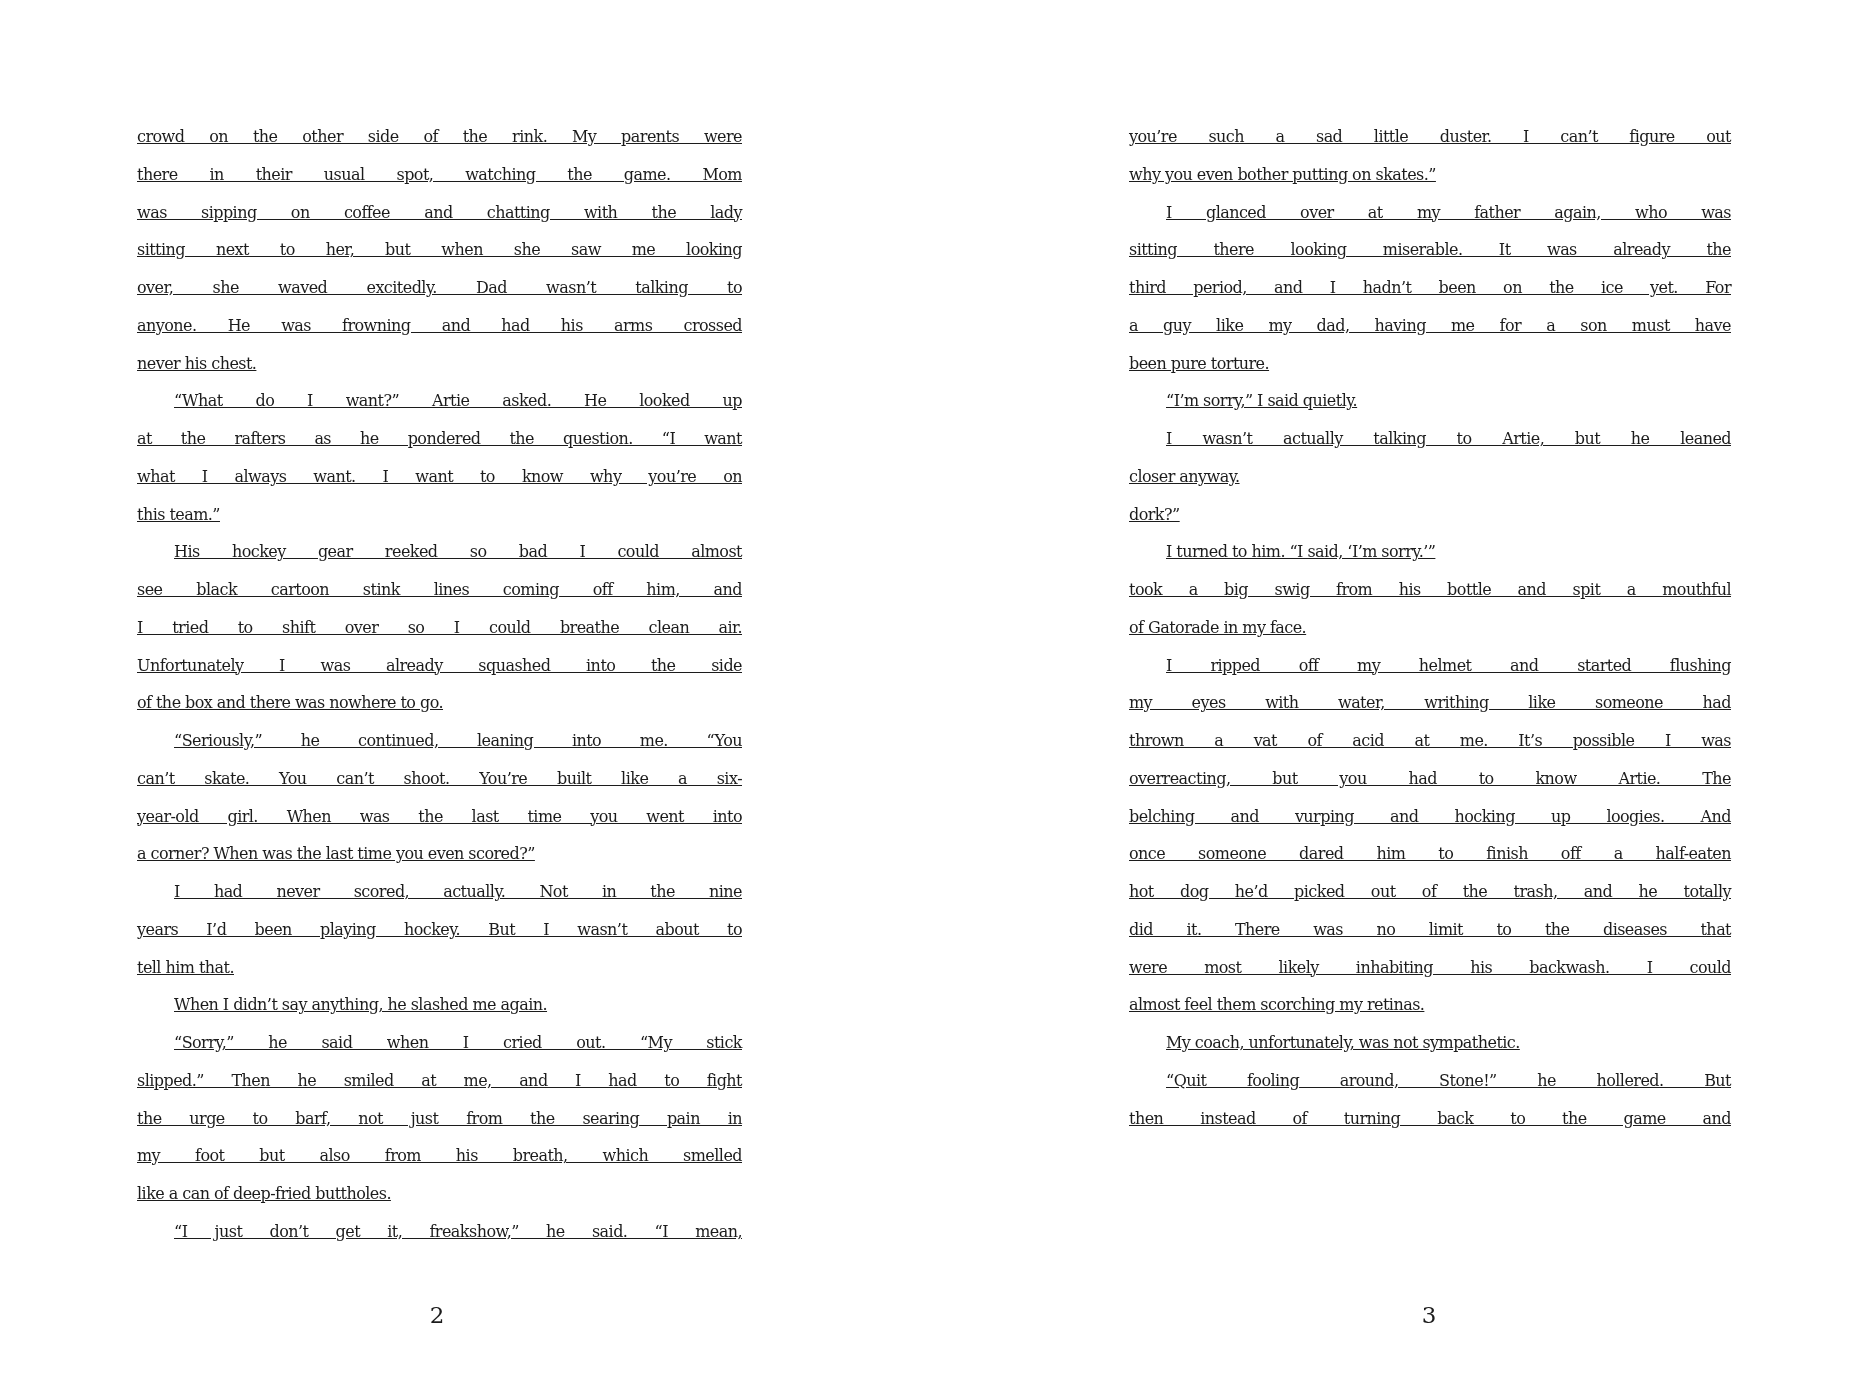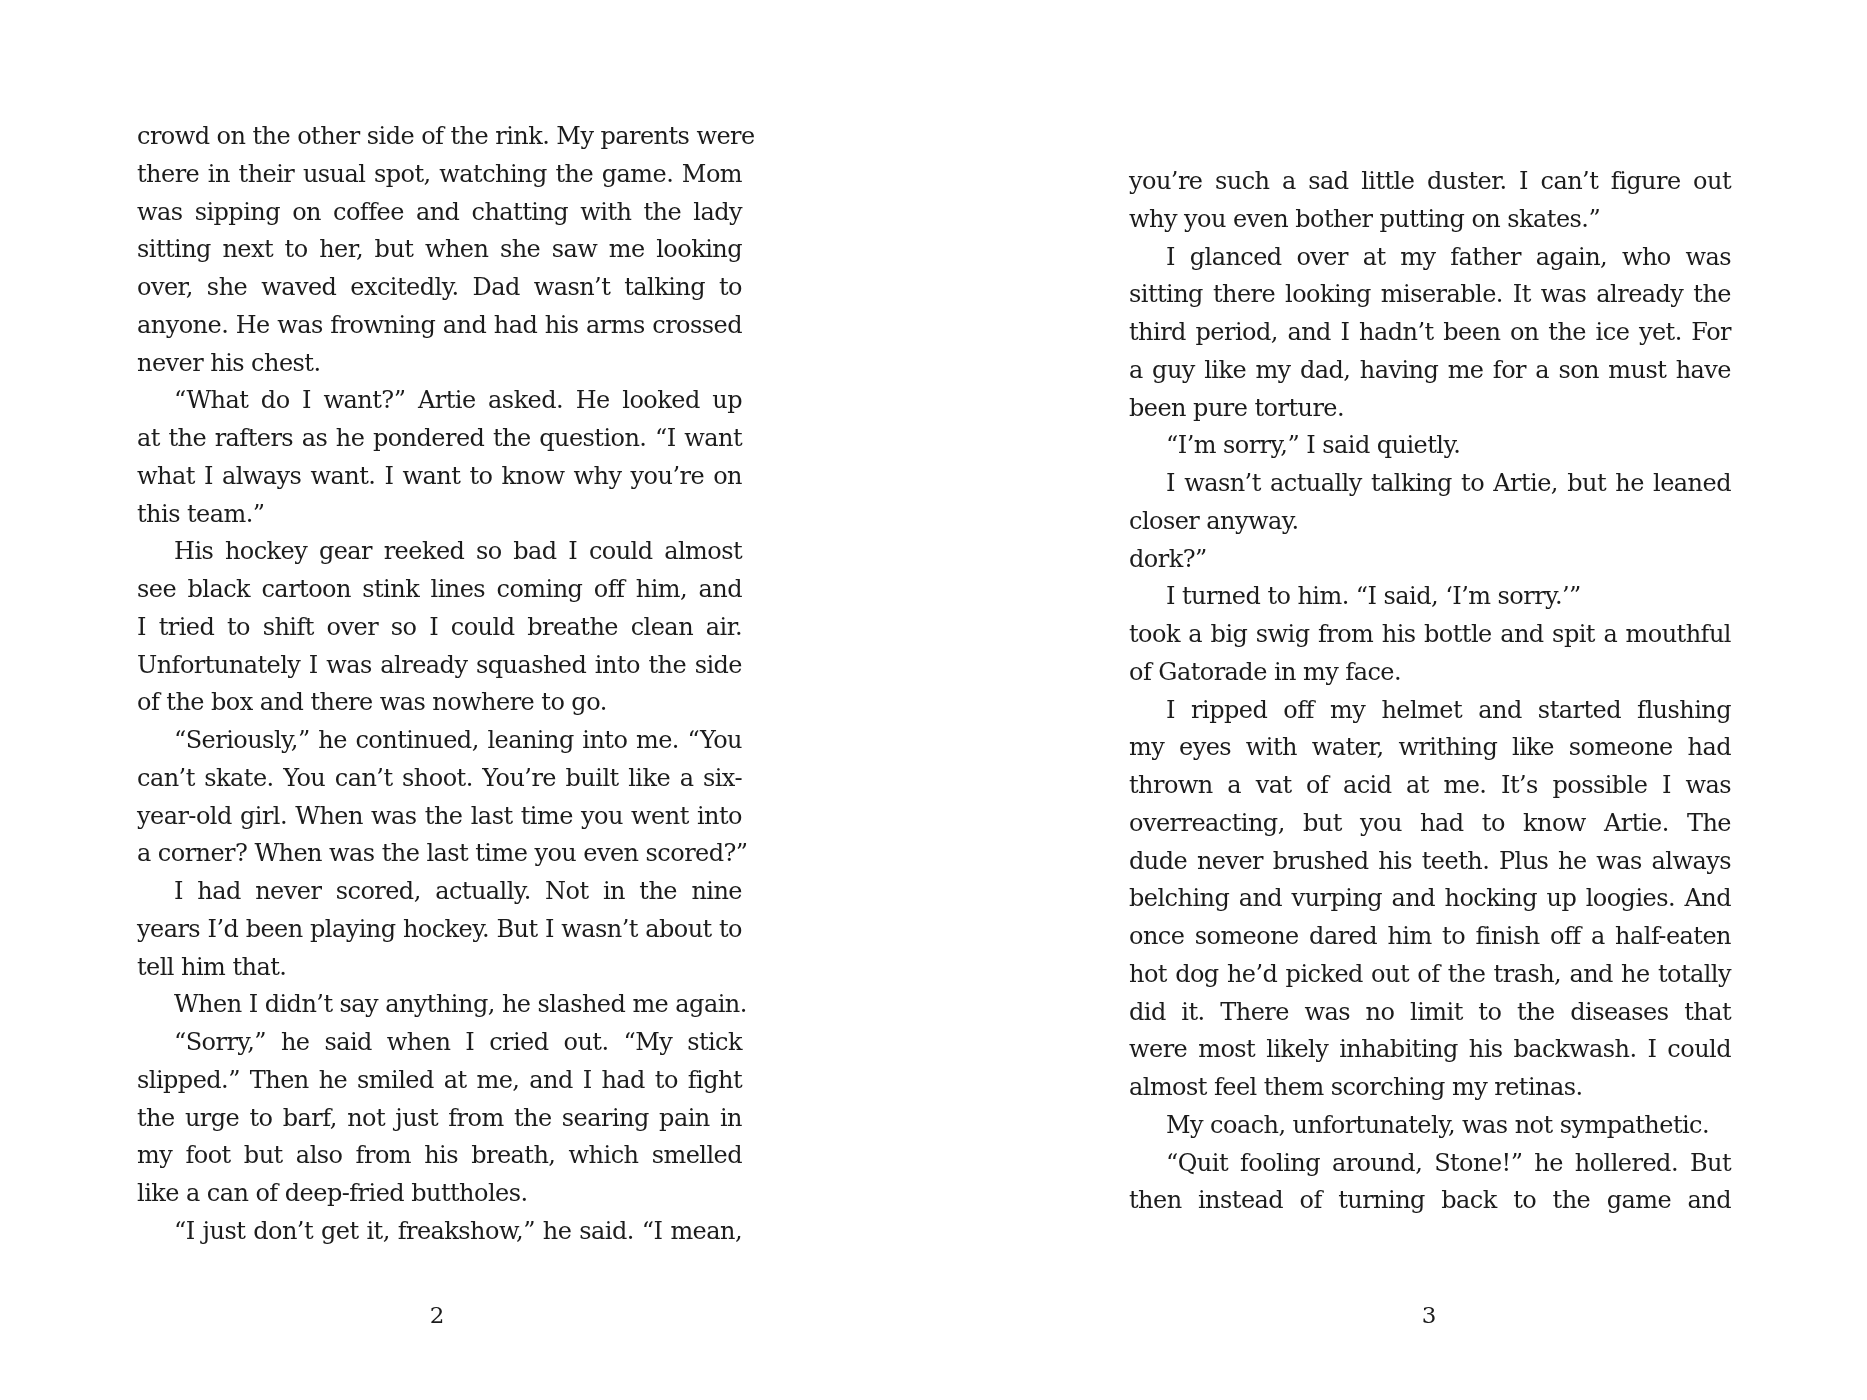--- a/index.html
+++ b/index.html
@@ -22,32 +22,33 @@
     }
     .page-left  { left: 0;   width: 933px; }
     .page-right { left: 933px; width: 934px; }
 
     .column {
       position: absolute;
       top: 118px;
       width: 605px;
     }
     .page-left  .column { left: 137px; }
-    .page-right .column { left: 196px; width: 602px; margin-top: 45px; }
+    .page-right .column { left: 196px; width: 602px; }
 
     .line {
       display: block;
       height: 37.75px;
       line-height: 37.75px;
-      font-size: 24px;
+      font-size: 16px;
       letter-spacing: -0.55px;
       white-space: nowrap;
       text-align: justify;
       text-align-last: justify;
       overflow: visible;
+      text-decoration: underline;
     }
     .line.indent { padding-left: 37px; }
     .line.last { text-align: left; text-align-last: left; }
 
     .page-number {
       position: absolute;
       top: 1302px;
       font-size: 23px;
       width: 60px;
       text-align: center;
@@ -108,21 +109,20 @@
       <span class="line indent">I wasn’t actually talking to Artie, but he leaned</span>
       <span class="line last">closer anyway.</span>
       <span class="line last">dork?”</span>
       <span class="line indent last">I turned to him. “I said, ‘I’m sorry.’”</span>
       <span class="line">took a big swig from his bottle and spit a mouthful</span>
       <span class="line last">of Gatorade in my face.</span>
       <span class="line indent">I ripped off my helmet and started flushing</span>
       <span class="line">my eyes with water, writhing like someone had</span>
       <span class="line">thrown a vat of acid at me. It’s possible I was</span>
       <span class="line">overreacting, but you had to know Artie. The</span>
-      <span class="line">dude never brushed his teeth. Plus he was always</span>
       <span class="line">belching and vurping and hocking up loogies. And</span>
       <span class="line">once someone dared him to finish off a half-eaten</span>
       <span class="line">hot dog he’d picked out of the trash, and he totally</span>
       <span class="line">did it. There was no limit to the diseases that</span>
       <span class="line">were most likely inhabiting his backwash. I could</span>
       <span class="line last">almost feel them scorching my retinas.</span>
       <span class="line indent last">My coach, unfortunately, was not sympathetic.</span>
       <span class="line indent">“Quit fooling around, Stone!” he hollered. But</span>
       <span class="line">then instead of turning back to the game and</span>
     </div>

